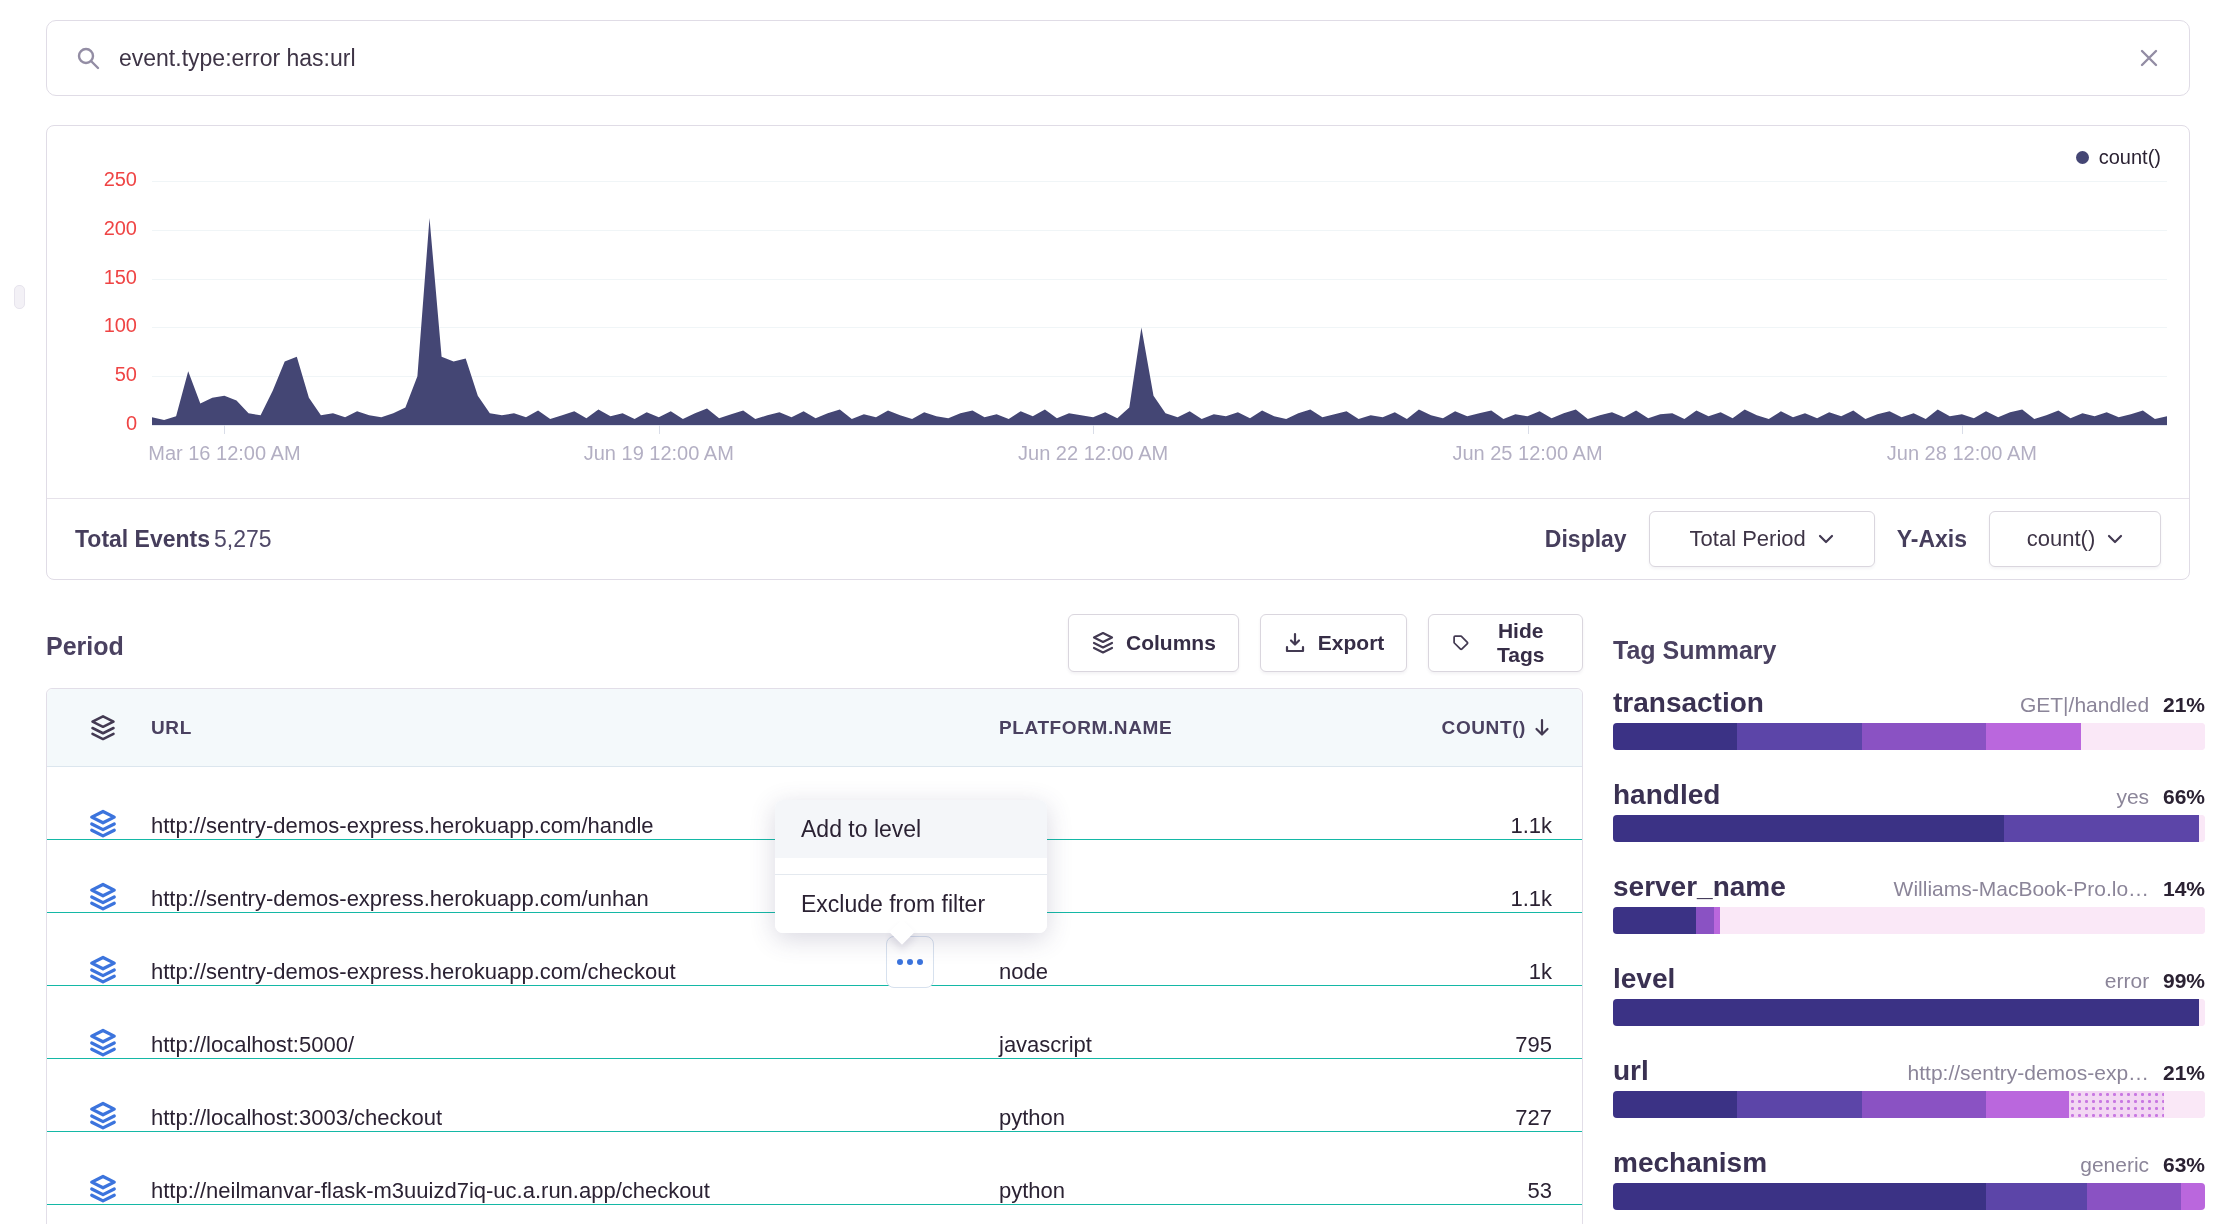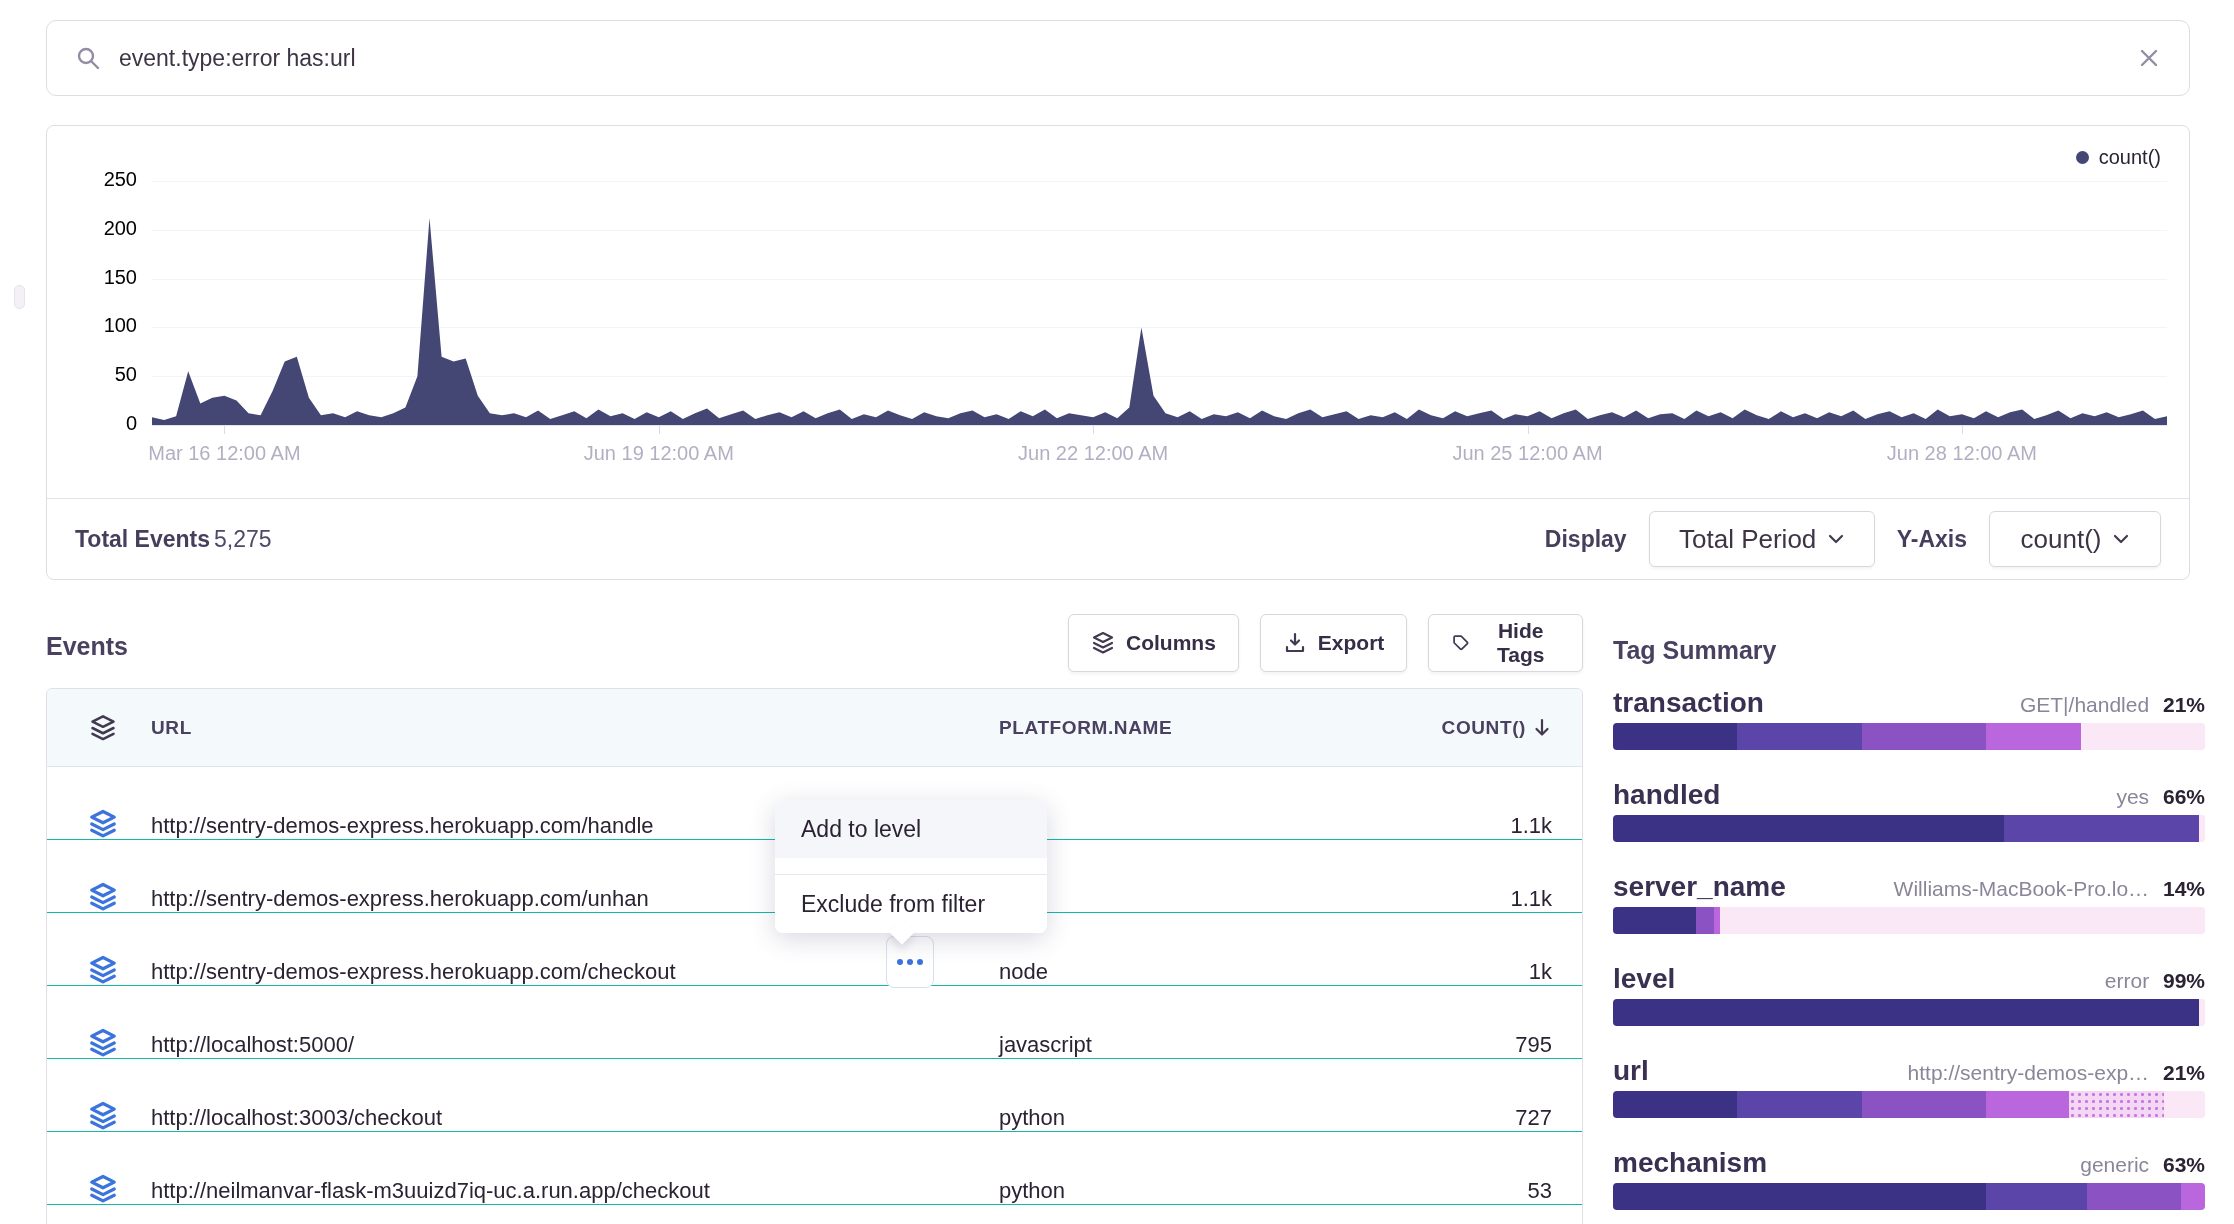--- a/index.html
+++ b/index.html
@@ -19,37 +19,37 @@
   .chart-panel{
     position:absolute;left:46px;top:125px;width:2144px;height:455px;box-sizing:border-box;
     border:1px solid #e0dce6;border-radius:8px;background:#fff;
   }
   .legend{position:absolute;top:20px;right:28px;display:flex;align-items:center;gap:10px;z-index:3;}
   .legend-dot{width:13px;height:13px;border-radius:50%;background:#444674;display:inline-block;}
   .legend-label{font-size:20px;color:#2b2233;}
   #plot-extras{position:absolute;left:0;top:0;right:0;bottom:0;}
   .gridline{position:absolute;left:105px;width:2015px;height:1px;background:#f0f5f7;}
   .axisline{background:#e2e6ef;}
-  .ytick{position:absolute;left:14px;width:76px;text-align:right;font-size:20px;color:#000000;}
+  .ytick{position:absolute;left:14px;width:76px;text-align:right;font-size:20px;color:#ef4444;}
   .xtick{position:absolute;top:316px;transform:translateX(-50%);font-size:20px;color:#b3afc3;white-space:nowrap;}
   .xtickmark{position:absolute;top:299px;width:1px;height:9px;background:#d9dde8;}
   #chart-svg{position:absolute;left:105px;top:55px;}
   .chart-footer{
     position:absolute;left:0;right:0;top:372px;bottom:0;border-top:1px solid #e6e2ea;
     display:flex;align-items:center;justify-content:space-between;padding:0 28px;
   }
   .footer-left{display:flex;align-items:baseline;gap:4px;}
   .te-label{font-size:23px;font-weight:bold;color:#463e5c;}
   .te-value{font-size:23px;color:#4f4868;}
   .footer-right{display:flex;align-items:center;gap:22px;}
   .ctl-label{font-size:23px;font-weight:bold;color:#463e5c;}
   .dd{
     display:flex;align-items:center;gap:12px;justify-content:center;
     height:56px;padding:0 24px;background:#fff;border:1px solid #dad6de;border-radius:6px;
-    font-family:inherit;font-size:26px;color:#3e3446;box-shadow:0 2px 3px rgba(45,35,70,0.05);
+    font-family:inherit;font-size:22px;color:#3e3446;box-shadow:0 2px 3px rgba(45,35,70,0.05);
   }
   
   .results-heading{position:absolute;left:46px;top:632px;font-size:25px;font-weight:bold;color:#4a4160;}
   .toolbar{position:absolute;top:614px;left:1068px;width:515px;display:flex;gap:21px;justify-content:space-between;}
   .btn{
     display:flex;align-items:center;gap:11px;height:58px;padding:0 22px;box-sizing:border-box;
     background:#fff;border:1px solid #dad6de;border-radius:6px;
     font-family:inherit;font-size:21px;font-weight:bold;color:#362d46;
     box-shadow:0 2px 3px rgba(45,35,70,0.06);
   }
@@ -182,21 +182,21 @@
       <button class="dd" style="width:172px;">
         <span>count()</span>
         <svg width="16" height="12" viewBox="0 0 16 12">
             <path class="icon-stroke" d="M2 3 L8 9 L14 3"></path>
           </svg>
       </button>
     </div>
   </div>
 </div>
 
-<div class="results-heading">Events</div>
+<div class="results-heading">Period</div>
 <div class="toolbar">
   <button class="btn">
     <svg width="24" height="24" viewBox="0 0 24 24">
       <path class="icon-stroke" d="M12 2 L21 6.5 L12 11 L3 6.5 Z"></path>
       <path class="icon-stroke" d="M3 12 L12 16.5 L21 12"></path>
       <path class="icon-stroke" d="M3 17 L12 21.5 L21 17"></path>
     </svg>
     <span>Columns</span>
   </button>
   <button class="btn">

